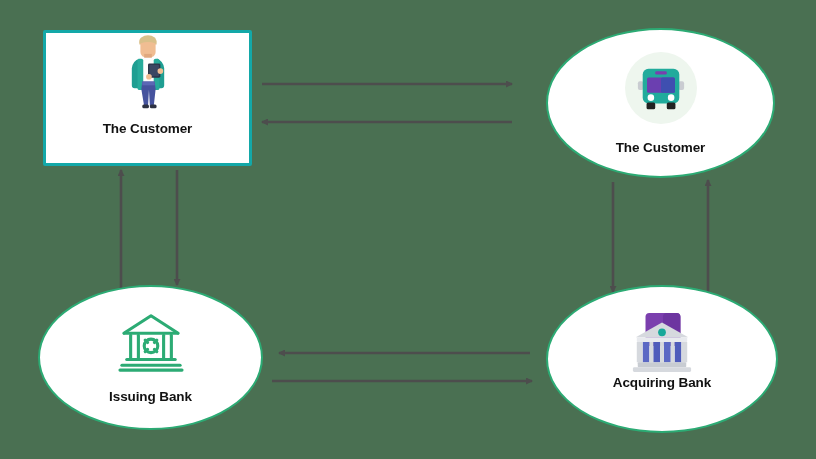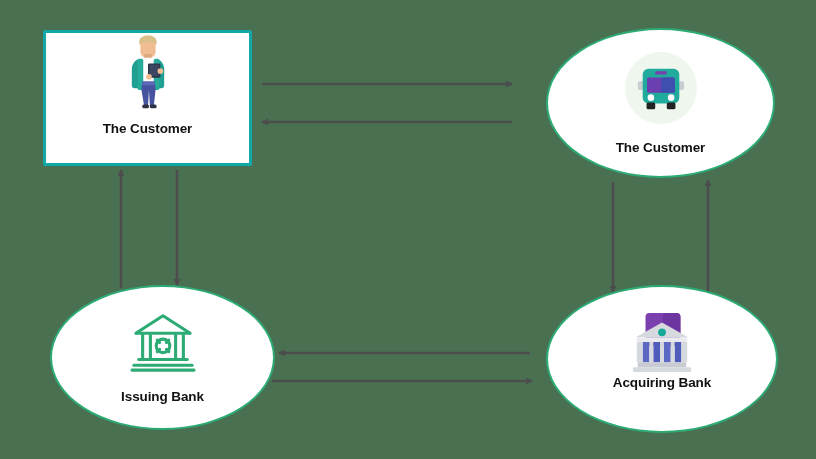--- a/index.html
+++ b/index.html
@@ -157,21 +157,21 @@
         <circle cx="16.5" cy="37" r="3.4" fill="#ffffff"></circle>
         <circle cx="37.5" cy="37" r="3.4" fill="#ffffff"></circle>
 
         <rect x="12" y="42" width="9" height="7" rx="1.6" fill="#222222"></rect>
         <rect x="33" y="42" width="9" height="7" rx="1.6" fill="#222222"></rect>
       </svg>
     </div>
     <div class="node-label" style="margin-top:16px;">The Customer</div>
   </div>
 
-  <div class="node node-ellipse" style="left:50px; top:285px; width:225px; height:145px; padding-top:22px;">
+  <div class="node node-ellipse" style="left:38px; top:285px; width:225px; height:145px; padding-top:22px;">
     <div class="icon-wrap" style="width:72px; height:66px;">
       <svg viewBox="0 0 72 66" width="70" height="64" xmlns="http://www.w3.org/2000/svg" fill="none" stroke="#2cab74" stroke-width="3.2" stroke-linecap="round" stroke-linejoin="round">
 
         <path d="M8 24 L36 6 L64 24"></path>
 
         <path d="M9 24 L63 24"></path>
 
         <path d="M15 26 L15 50"></path>
         <path d="M23 26 L23 50"></path>
         <path d="M49 26 L49 50"></path>

